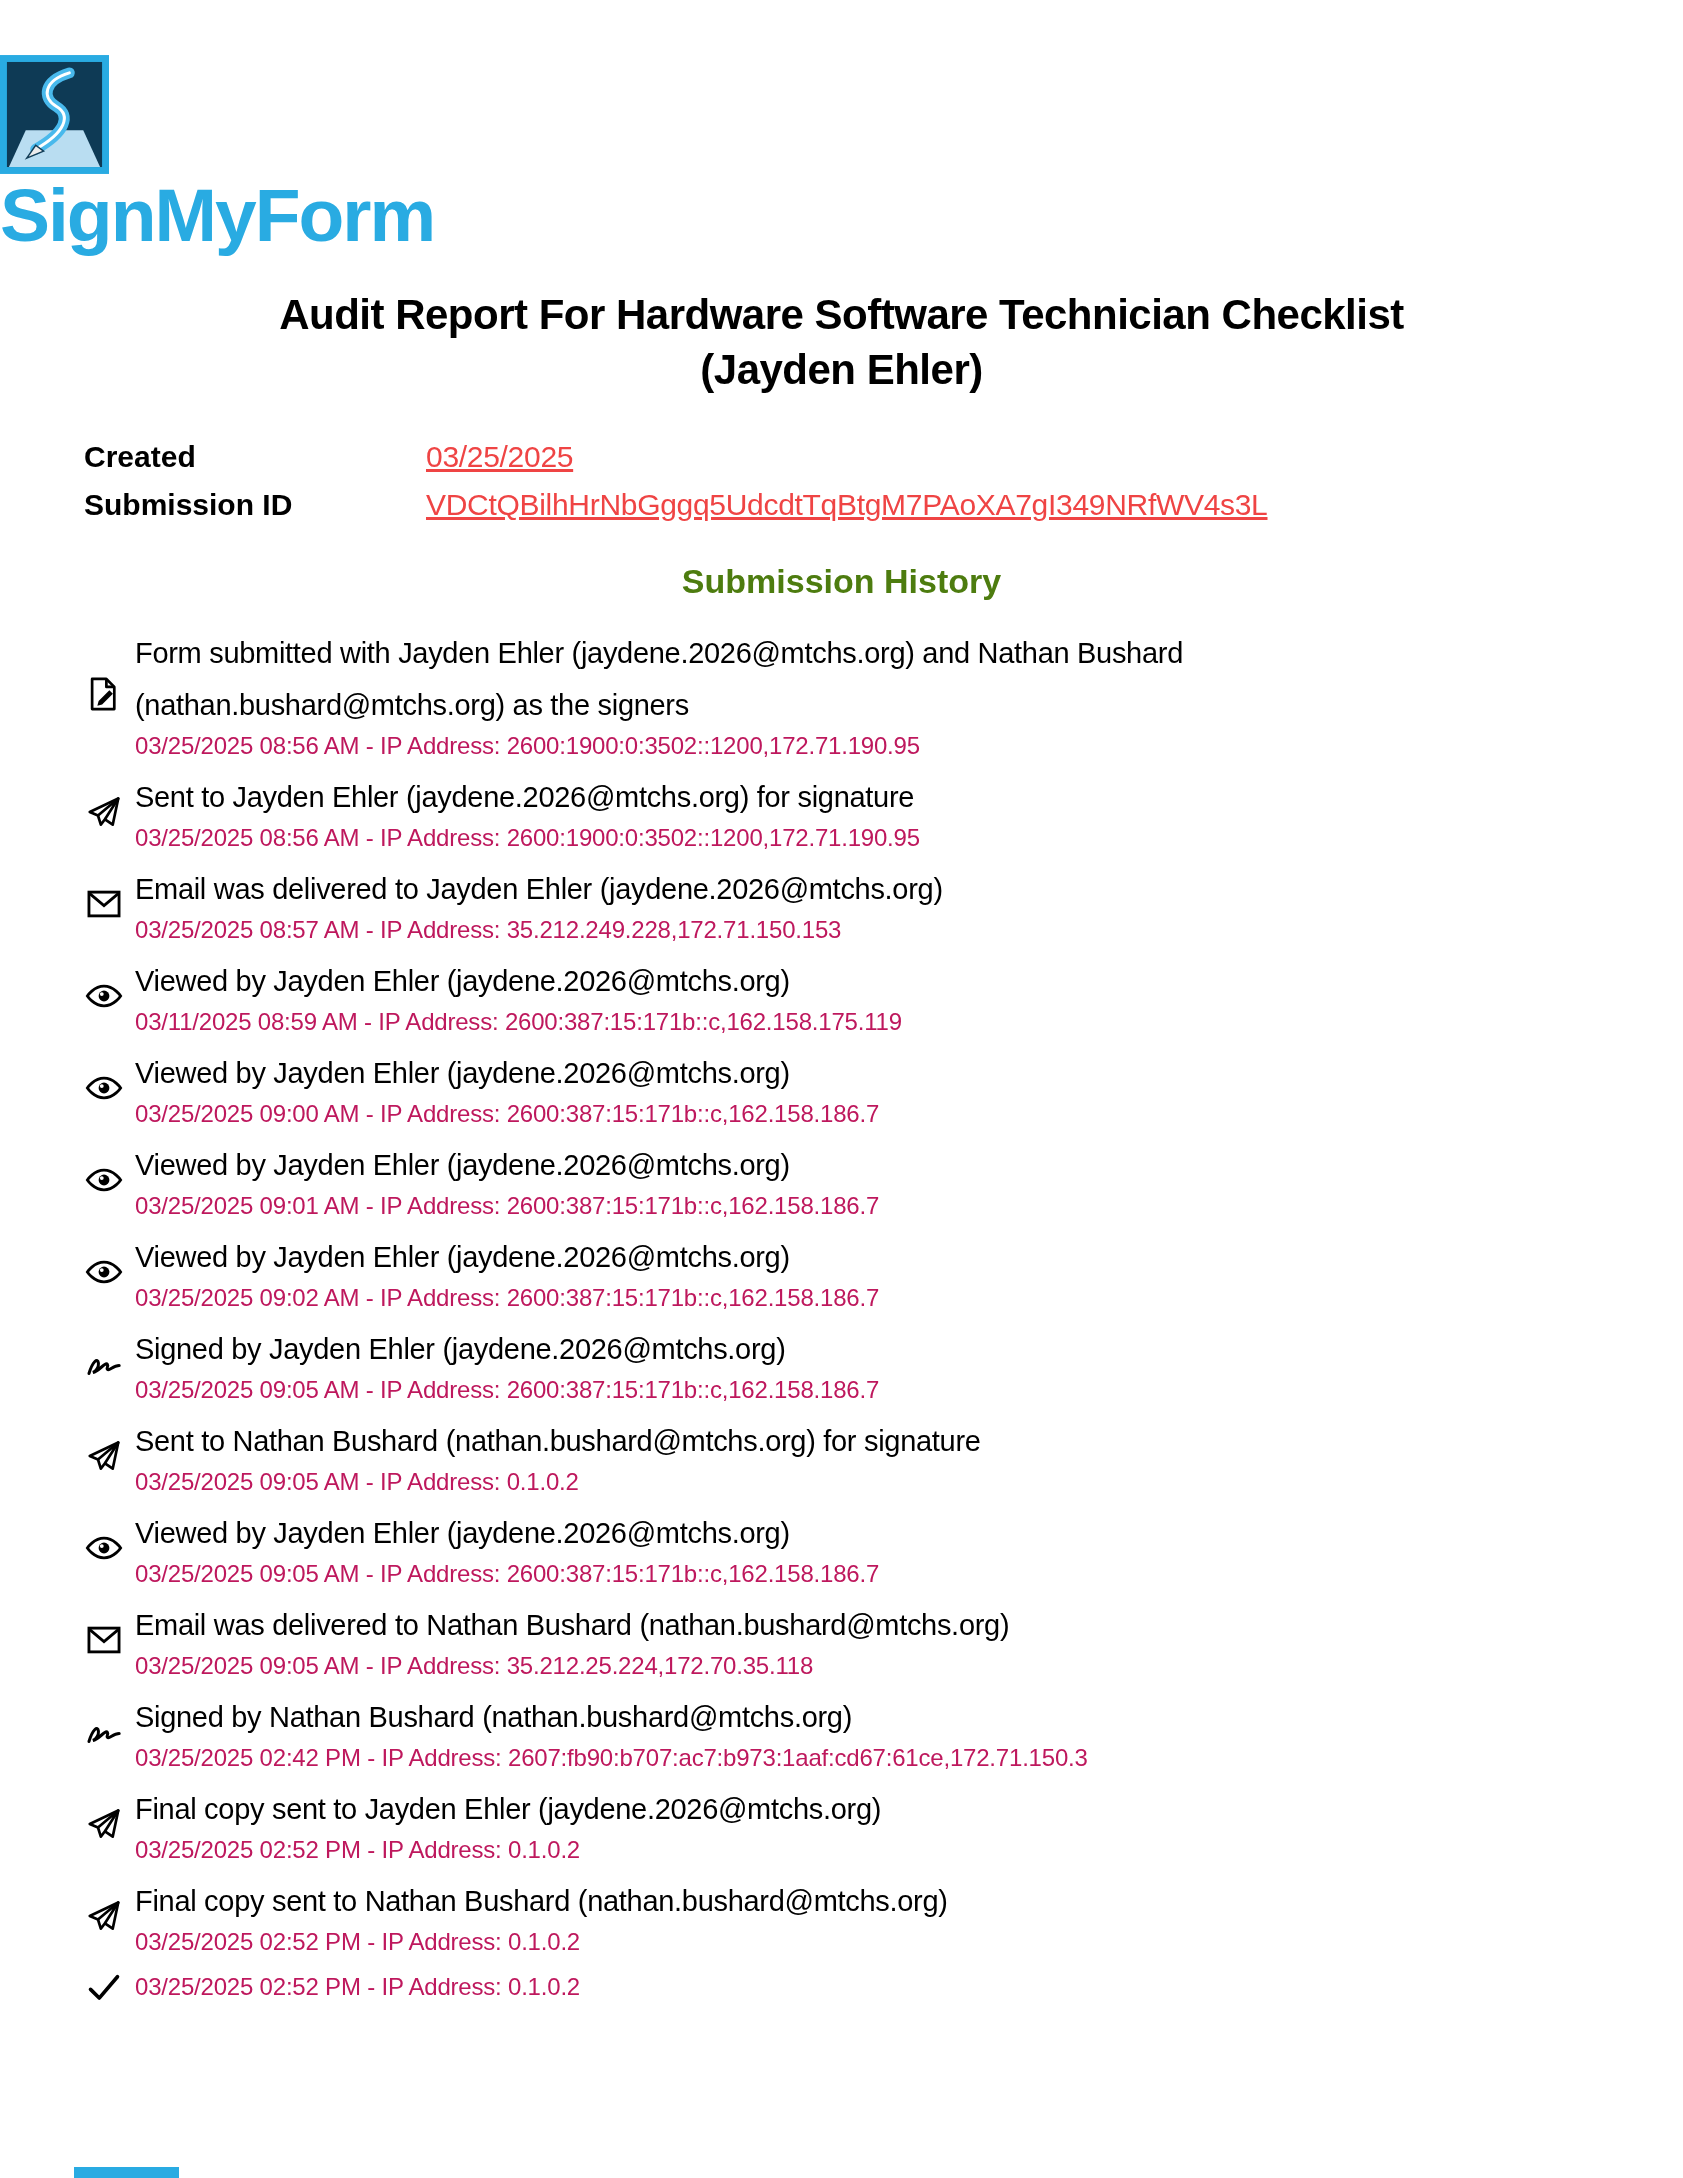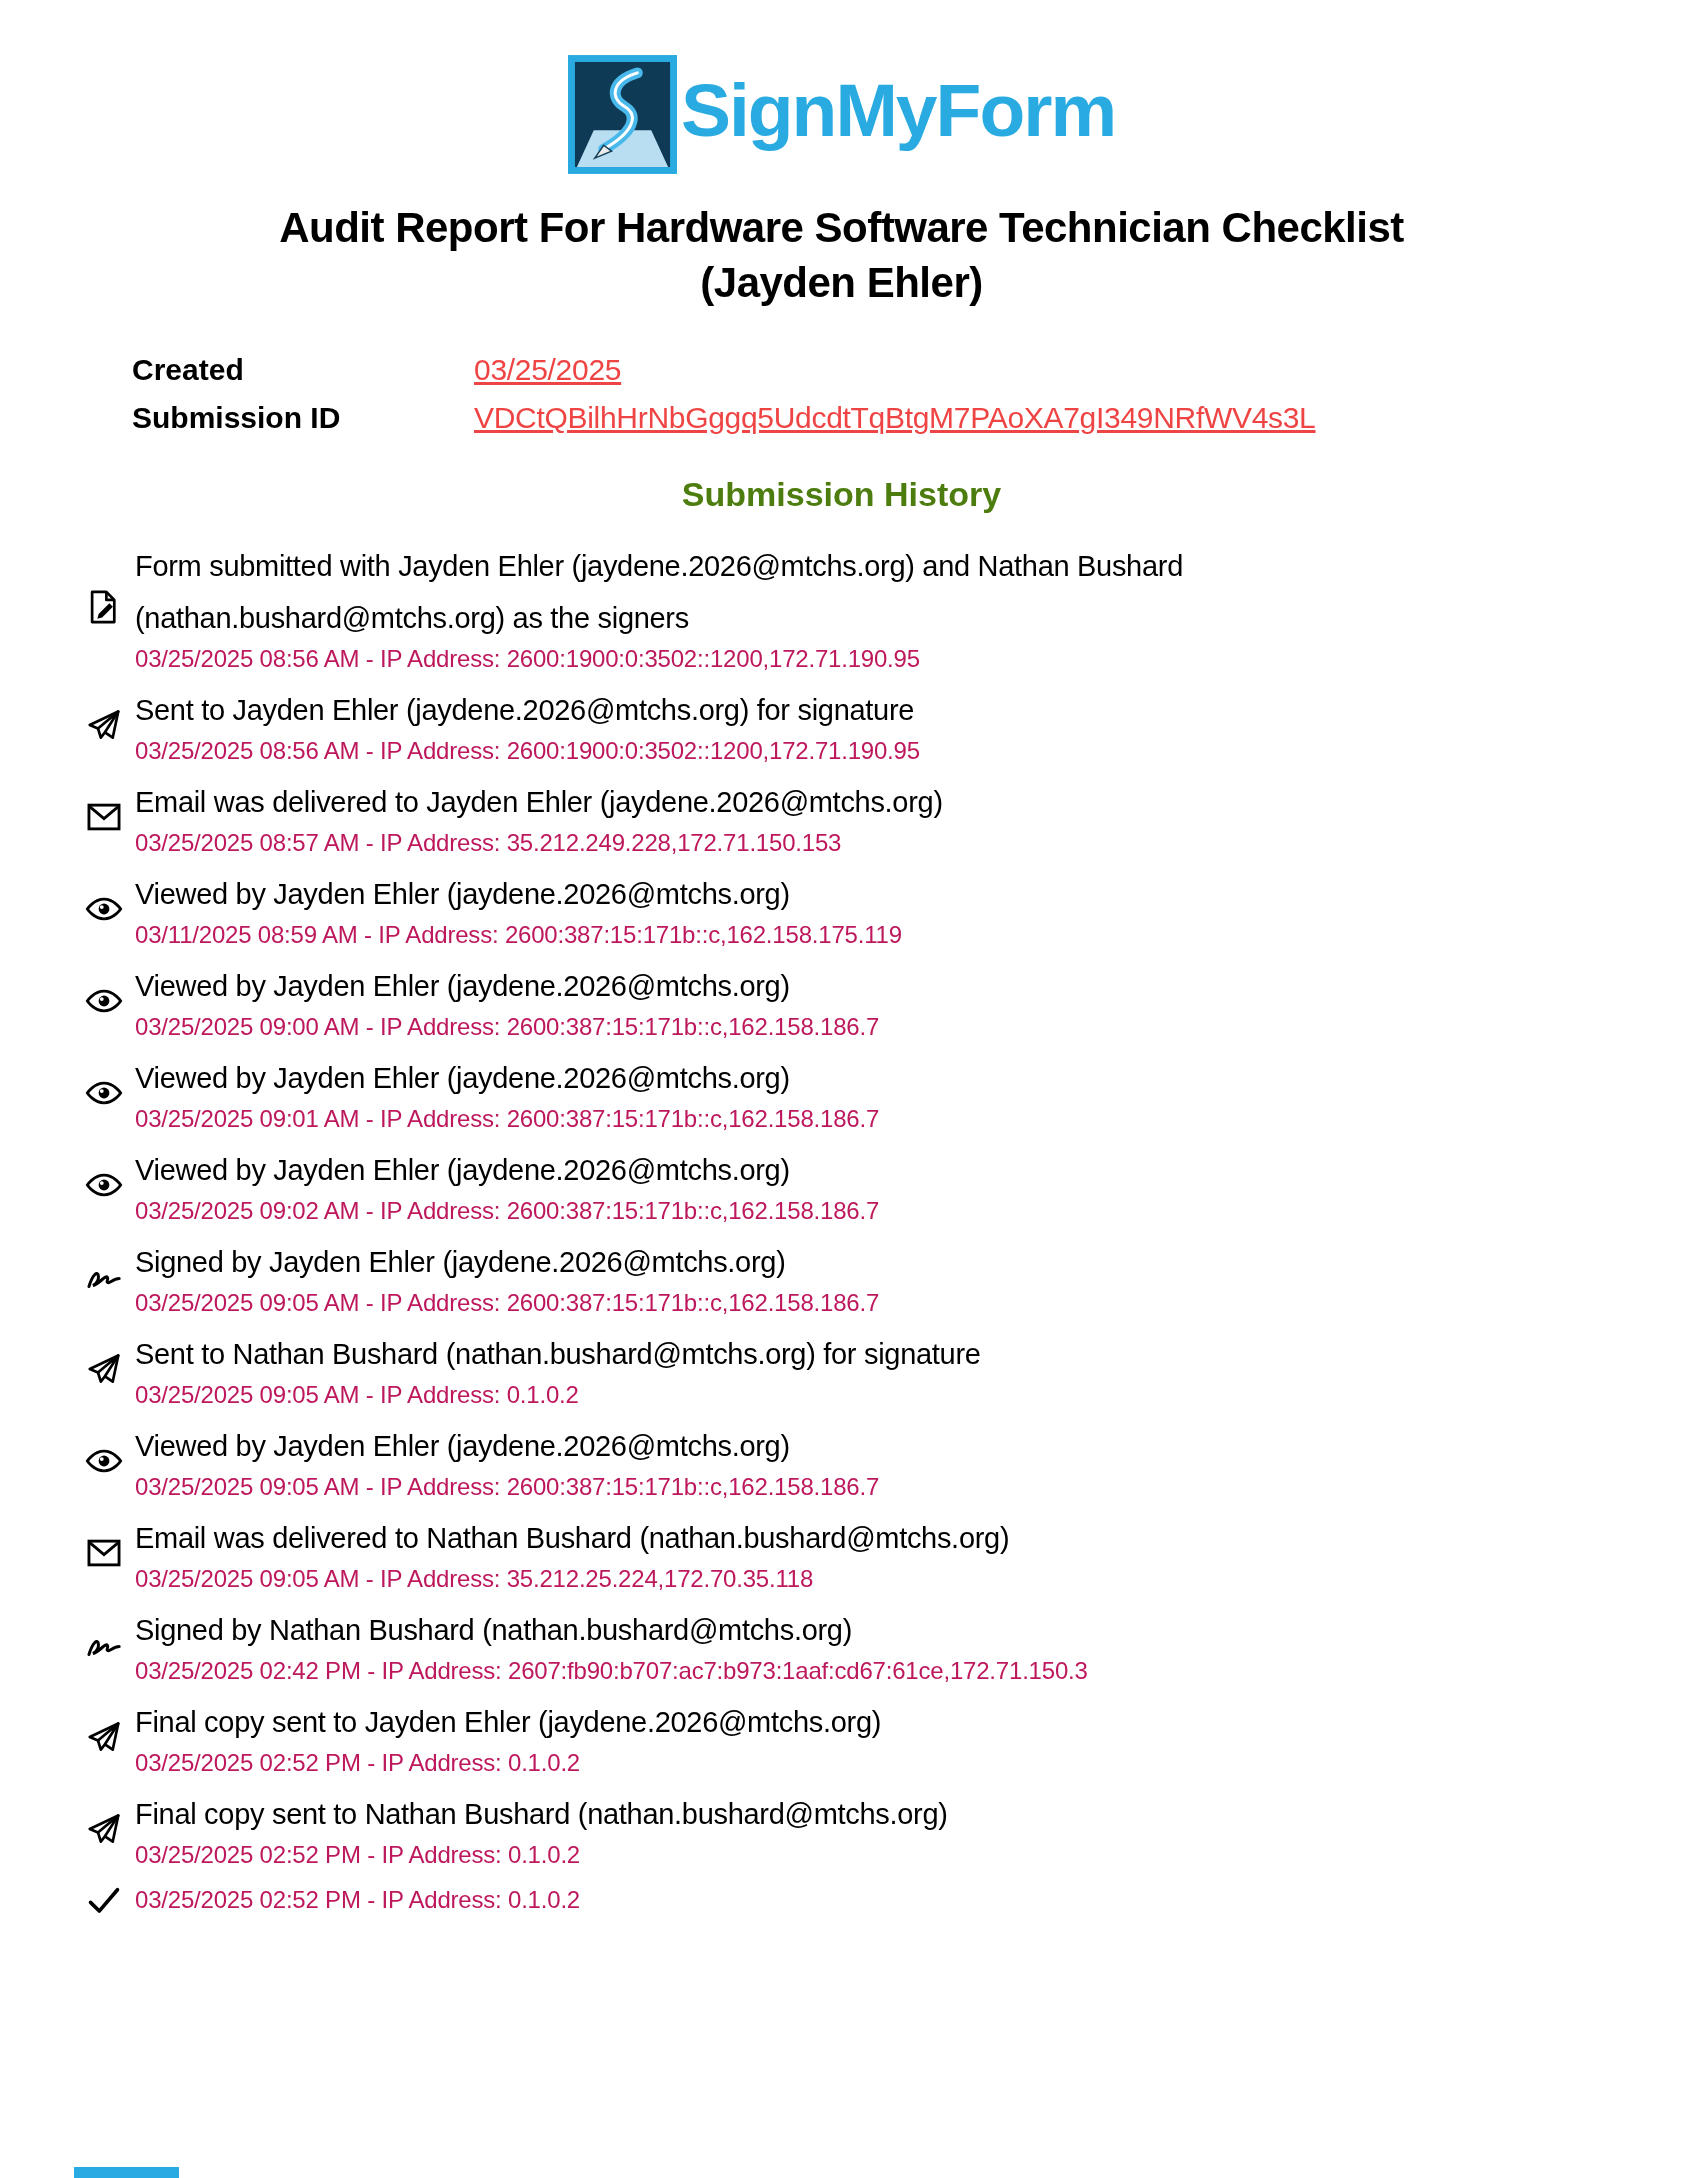--- a/index.html
+++ b/index.html
@@ -10,22 +10,22 @@
     color: #111111;
     overflow: hidden;
   }
   .page { width: 1683px; height: 2178px; position: relative; }
 
   
   .logo-row {
     padding-top: 55px;
     display: flex;
     justify-content: center;
-    align-items: center;
     gap: 4px;
+    flex-direction: column;
   }
   .logo-mark { width: 109px; height: 119px; flex: 0 0 auto; }
   .logo-mark svg { width: 109px; height: 119px; display: block; }
   .brand-text {
     font-size: 75px;
     font-weight: bold;
     letter-spacing: -2px;
     color: #29abe2;
     line-height: 1;
     padding-bottom: 8px;
@@ -37,21 +37,21 @@
     text-align: center;
     font-size: 42px;
     font-weight: bold;
     line-height: 1.32;
     color: #000000;
     letter-spacing: -0.5px;
   }
 
   
   .meta { margin: 42px 84px 0 84px; font-size: 30px; }
-  .meta-row { display: flex; margin-bottom: 14px; margin-left: 48px; }
+  .meta-row { display: flex; margin-bottom: 14px; }
   .meta-label { width: 342px; font-weight: bold; color: #000; }
   .meta-value { color: #ef4444; letter-spacing: -0.3px; text-decoration: underline; }
 
   
   .history-heading {
     margin-top: 40px;
     text-align: center;
     font-size: 34px;
     font-weight: bold;
     color: #4d7c0f;

